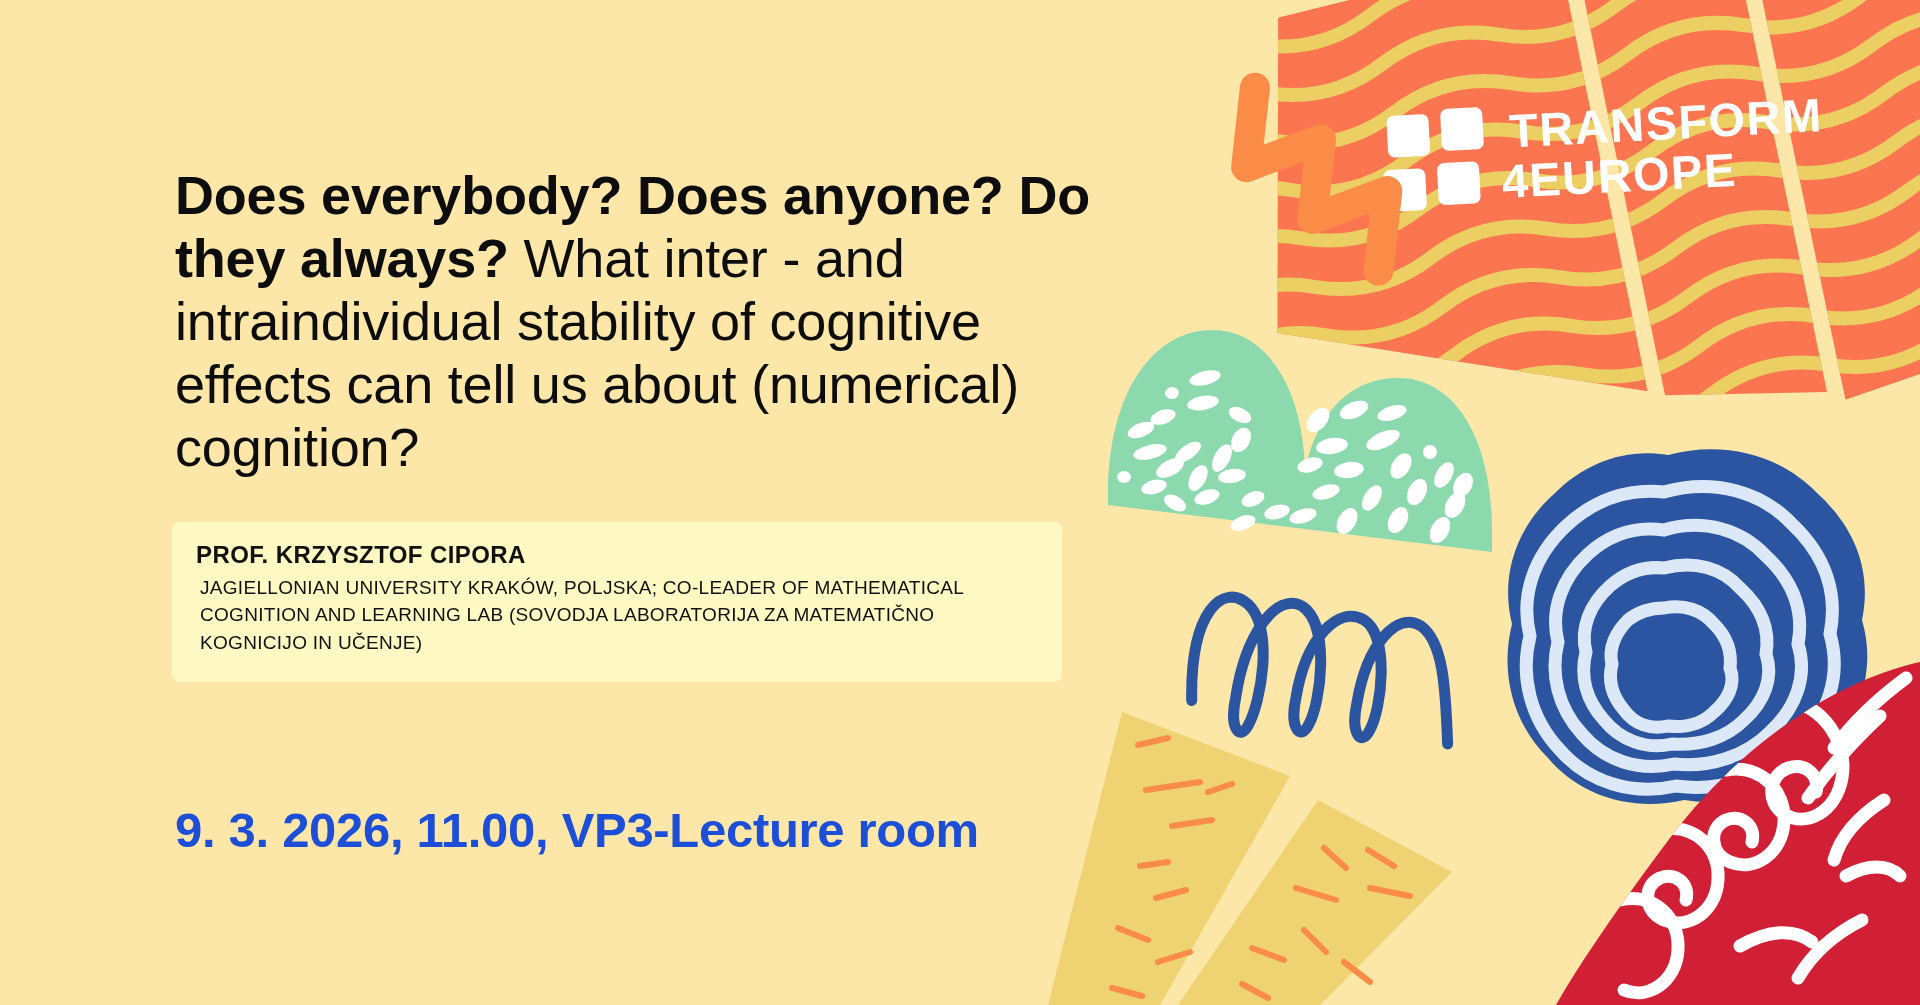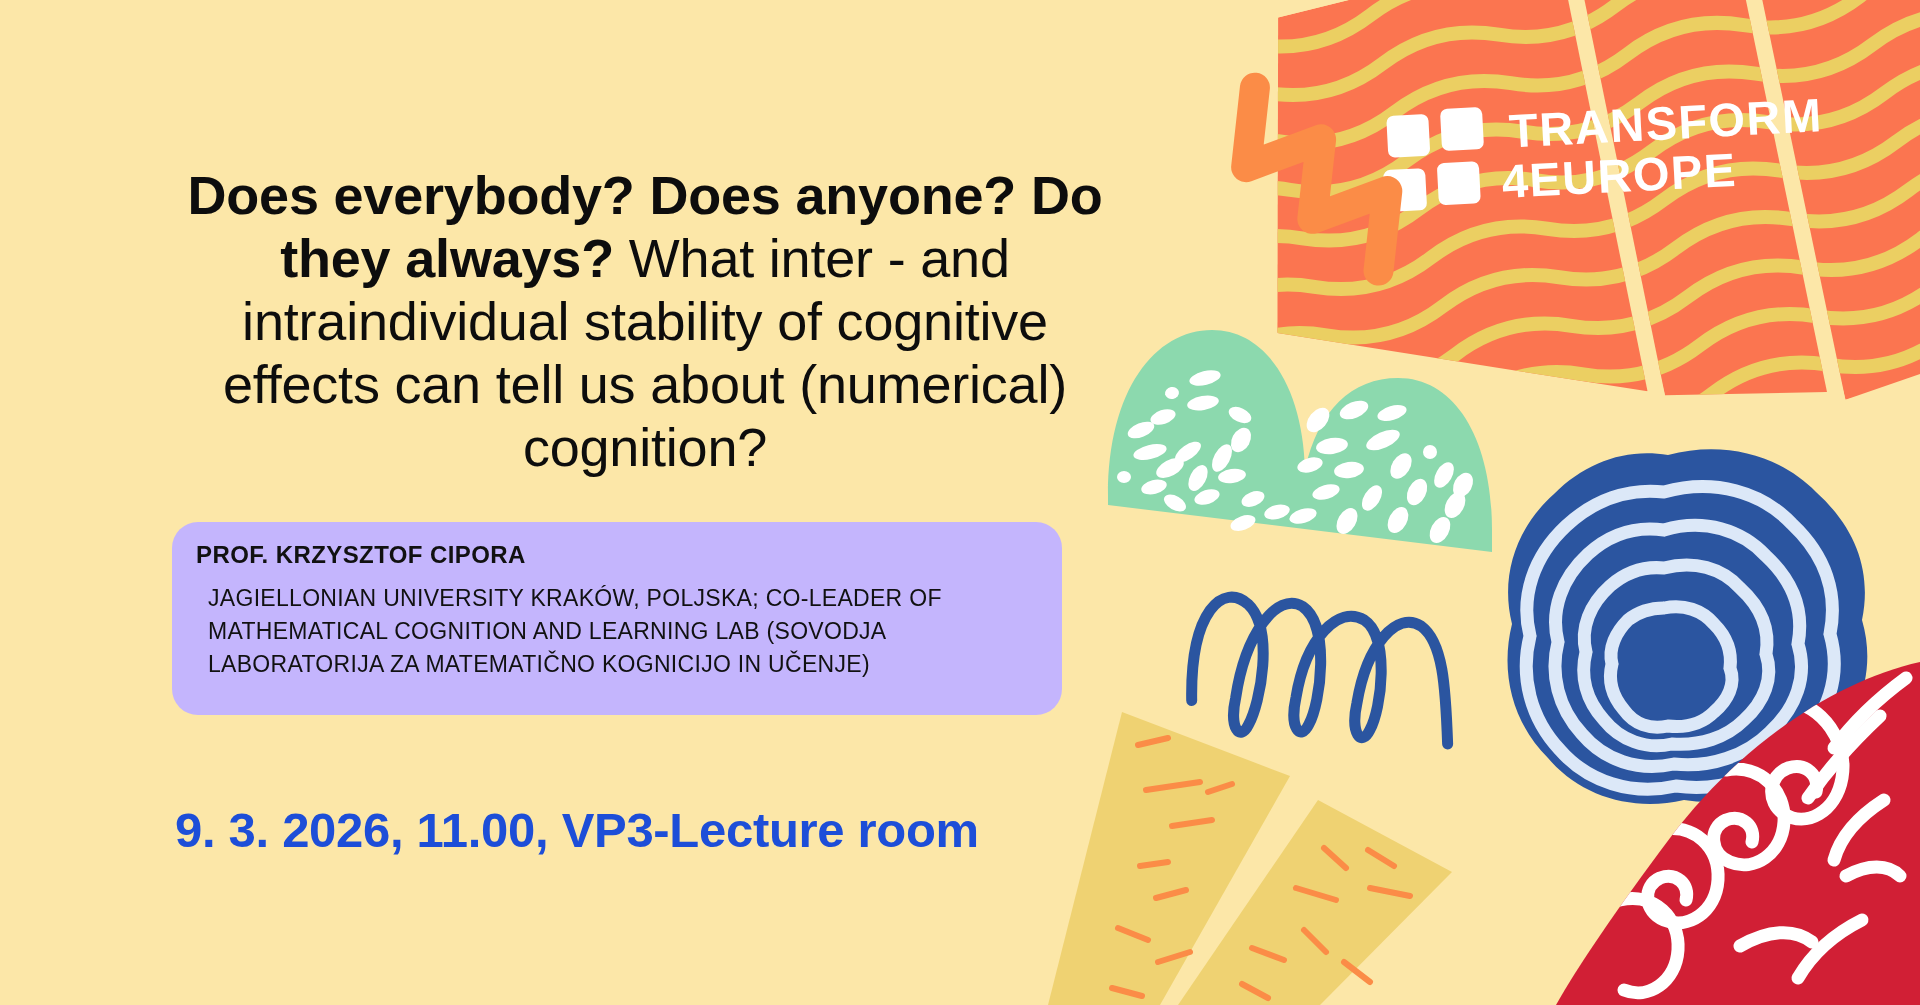--- a/index.html
+++ b/index.html
@@ -23,48 +23,47 @@
   .title{
     position:absolute;
     left:175px; top:128px;
     width:940px;
     font-size:54px;
     line-height:1.165;
     letter-spacing:-0.2px;
     color:#0d0d0d;
     font-weight:400;
     font-family:"Liberation Sans", sans-serif;
-    text-align:center;
   }
   .title b{font-weight:700;}
 
   .speaker-box{
     position:absolute;
     left:172px; top:522px;
     width:890px;
     box-sizing:border-box;
-    background:#c4b5fd;
-    border-radius:26px;
+    background:#fef9c3;
+    border-radius:8px;
     padding:19px 24px 22px 24px;
   }
   .speaker-name{
     font-size:24px;
     font-weight:700;
     letter-spacing:0.4px;
     color:#111;
     margin:0 0 3px 0;
     line-height:1.2;
   }
   .speaker-affil{
-    font-size:23px;
+    font-size:19px;
     font-weight:400;
     letter-spacing:0.3px;
     color:#111;
     line-height:1.44;
-    margin:12px;
+    margin:4px;
   }
 
   .event-line{
     position:absolute;
     left:175px; top:802px;
     font-size:49px;
     font-weight:700;
     letter-spacing:-0.3px;
     color:#1d4ed8;
     white-space:nowrap;

